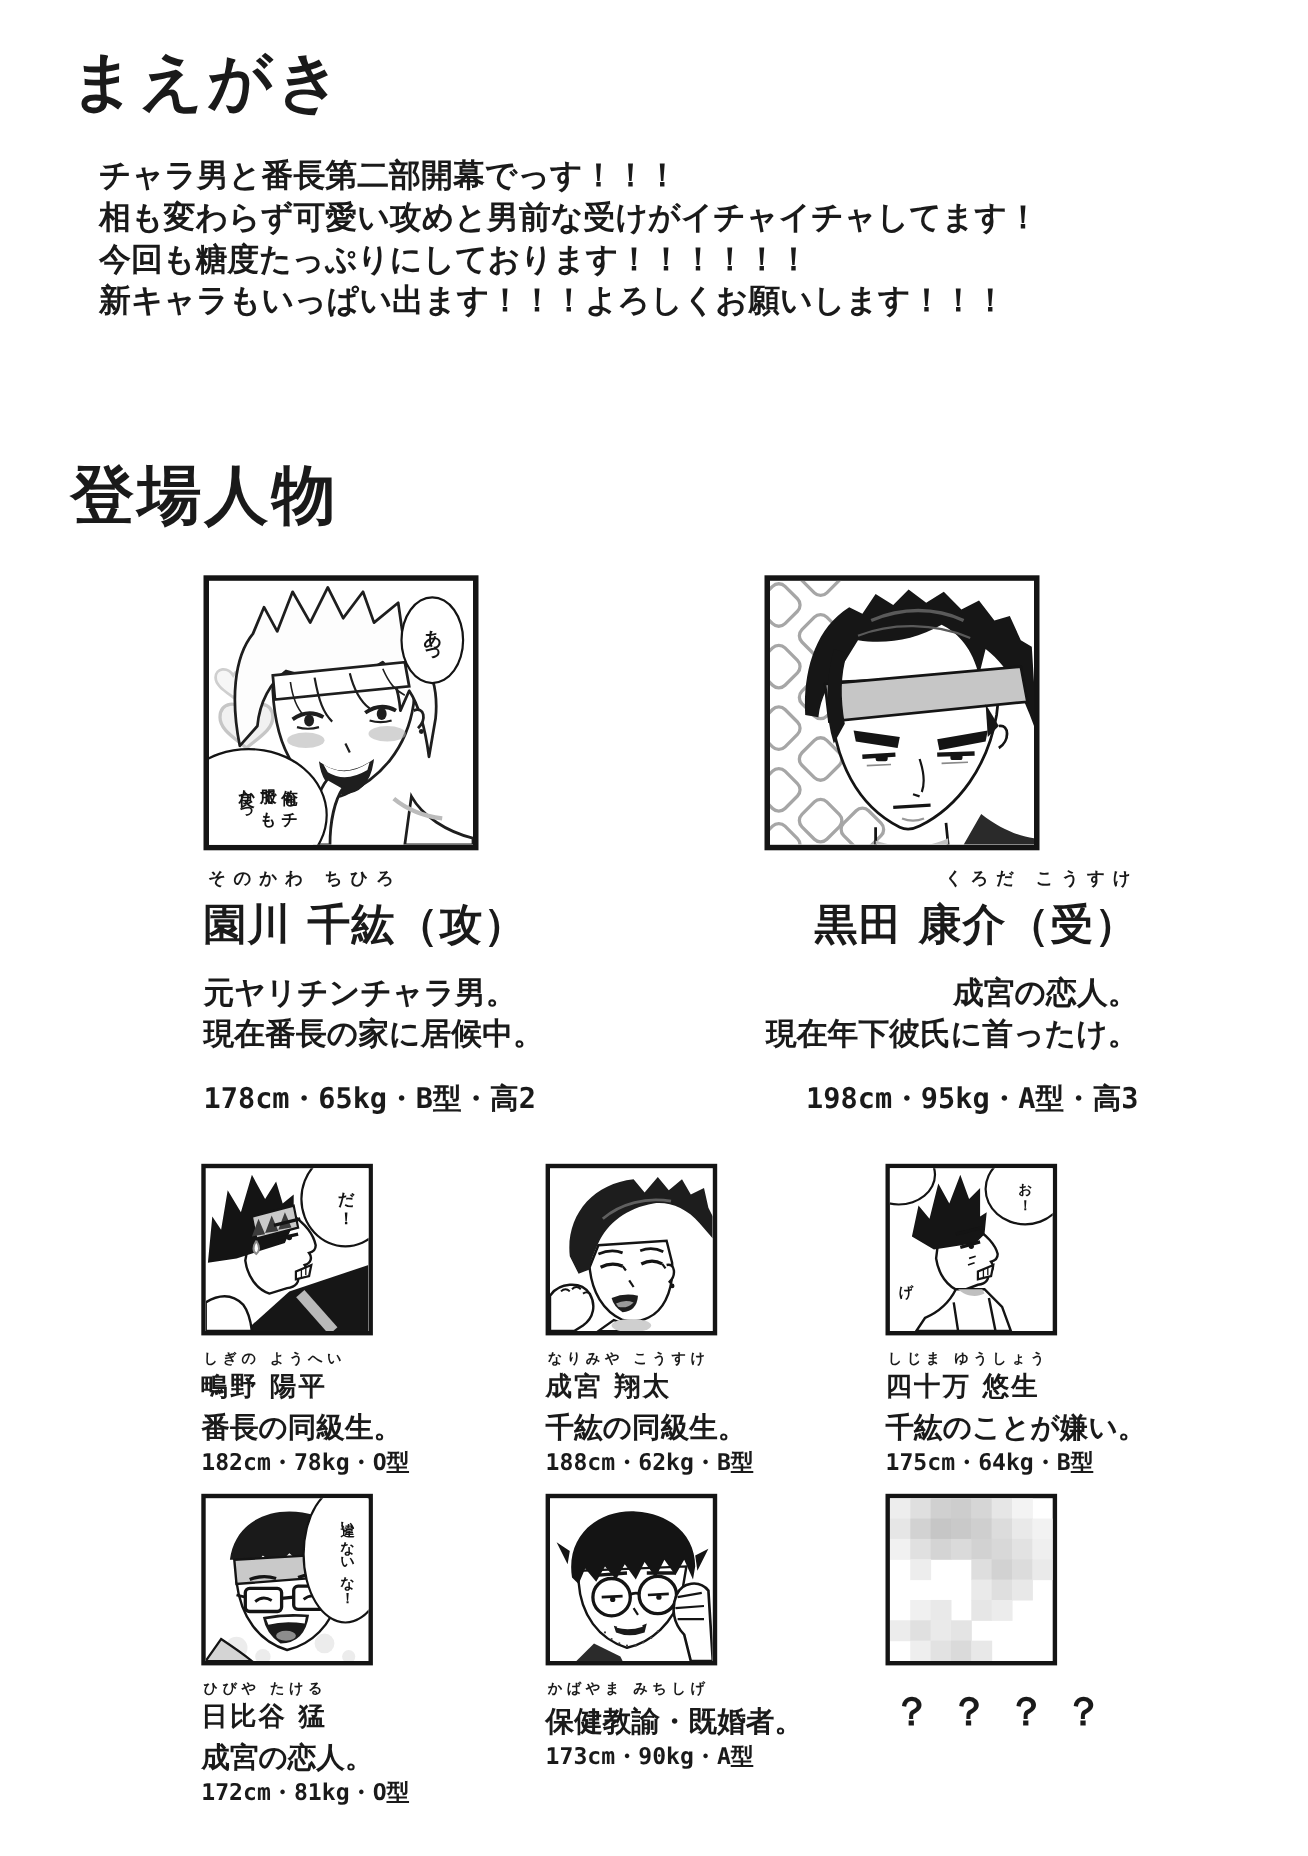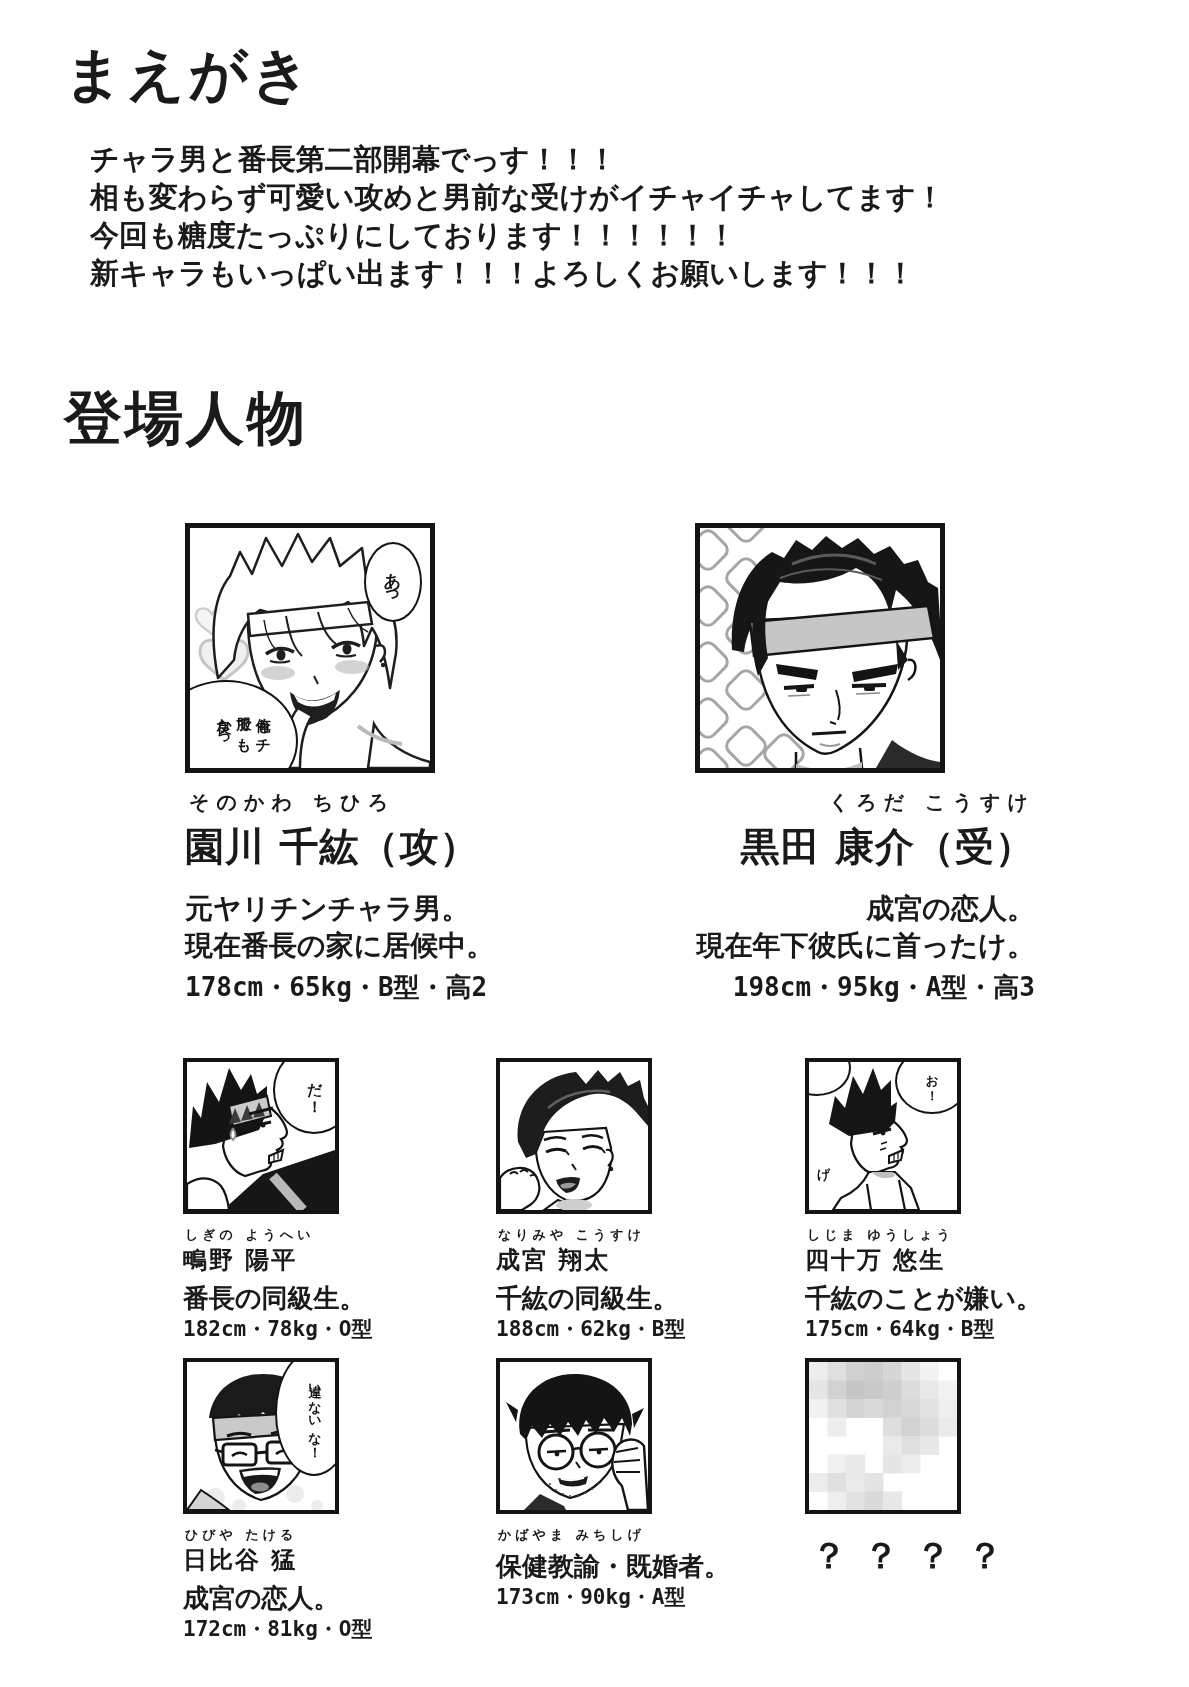--- a/index.html
+++ b/index.html
@@ -10,24 +10,24 @@
   .abs{position:absolute;}
   .h-title{font-size:58px;font-weight:800;letter-spacing:3px;white-space:nowrap;}
   .intro{font-size:29px;font-weight:700;line-height:38px;white-space:nowrap;}
   .card{position:absolute;}
   .portrait{
     position:relative;background:#fff;border:5px solid #141414;
     width:240px;height:240px;overflow:hidden;
   }
   .portrait.small{width:148px;height:148px;border-width:4px;}
   .portrait svg{position:absolute;left:0;top:0;z-index:1;}
-  .furigana{font-size:20px;font-weight:700;letter-spacing:7px;margin:16px 0 0 4px;white-space:nowrap;}
+  .furigana{font-size:16px;font-weight:700;letter-spacing:7px;margin:16px 0 0 4px;white-space:nowrap;}
   .char-name{font-size:39px;font-weight:800;letter-spacing:1px;margin-top:4px;white-space:nowrap;}
   .char-desc{font-size:28px;font-weight:700;line-height:37px;margin-top:16px;white-space:nowrap;}
-  .char-stats{font-family:"DejaVu Sans Mono",monospace;font-size:26px;font-weight:700;margin-top:6px;letter-spacing:0;white-space:nowrap;}
+  .char-stats{font-family:"DejaVu Sans Mono",monospace;font-size:26px;font-weight:700;margin-top:23px;letter-spacing:0;white-space:nowrap;}
   .sub .furigana{font-size:13px;letter-spacing:4px;margin:12px 0 0 2px;}
   .sub .char-name{font-size:24px;letter-spacing:2px;margin-top:0;}
   .sub .char-desc{font-size:26px;line-height:28px;margin-top:8px;}
   .sub .char-stats{font-size:21px;margin-top:3px;}
   .qmarks{font-size:36px;font-weight:800;letter-spacing:16px;margin:18px 0 0 6px;white-space:nowrap;}
   .bubble{
     position:absolute;z-index:2;background:#fff;border:2.5px solid #141414;border-radius:50%;
     display:flex;align-items:center;justify-content:center;
   }
   .vtext{
@@ -41,21 +41,21 @@
 
 <div class="abs h-title" style="left:64px;top:36px;">まえがき</div>
 
 <div class="abs intro" style="left:90px;top:140px;">
   <div>チャラ男と番長第二部開幕でっす！！！</div>
   <div>相も変わらず可愛い攻めと男前な受けがイチャイチャしてます！</div>
   <div>今回も糖度たっぷりにしております！！！！！！</div>
   <div>新キャラもいっぱい出ます！！！よろしくお願いします！！！</div>
 </div>
 
-<div class="abs h-title" style="left:64px;top:380px;text-align:center;">登場人物</div>
+<div class="abs h-title" style="left:64px;top:412px;text-align:center;">登場人物</div>
 
 <div class="card" style="left:185px;top:523px;width:340px;">
   <div class="portrait">
     <svg width="240" height="240" viewBox="0 0 240 240">
       <path d="M34,120 C26,108 10,110 10,124 C10,135 22,142 34,152 C46,142 58,135 58,124 C58,110 42,108 34,120 Z" fill="#f1f1f1" stroke="#c6c6c6" stroke-width="3"></path>
       <path d="M22,86 C17,78 6,79 6,88 C6,95 14,100 22,106 C30,100 38,95 38,88 C38,79 27,78 22,86 Z" fill="#f6f6f6" stroke="#cfcfcf" stroke-width="2.5"></path>
       <path d="M58,100 C60,140 72,176 106,194 C112,197 118,197 124,194 C156,180 180,152 186,112 L188,80 L58,84 Z" fill="#fff" stroke="#1e1e1e" stroke-width="2.5"></path>
       <path d="M76,126 Q90,116 104,124" stroke="#1e1e1e" stroke-width="3.5" fill="none"></path>
       <path d="M80,133 Q90,136 100,133" stroke="#1e1e1e" stroke-width="2" fill="none"></path>
       <ellipse cx="91" cy="127" rx="4.5" ry="5.5" fill="#1e1e1e"></ellipse>

